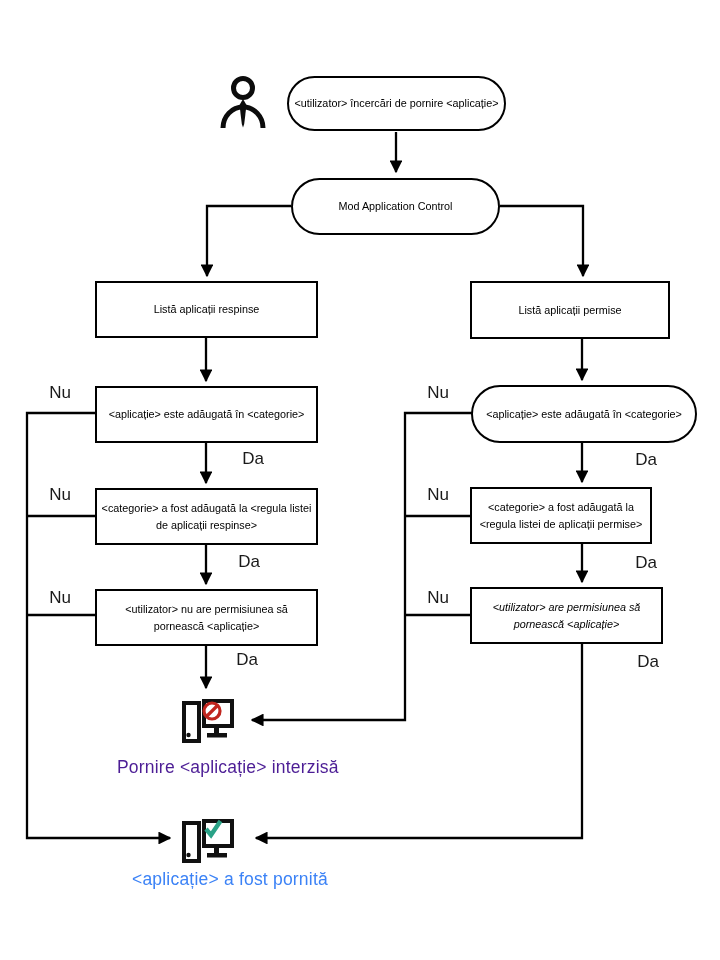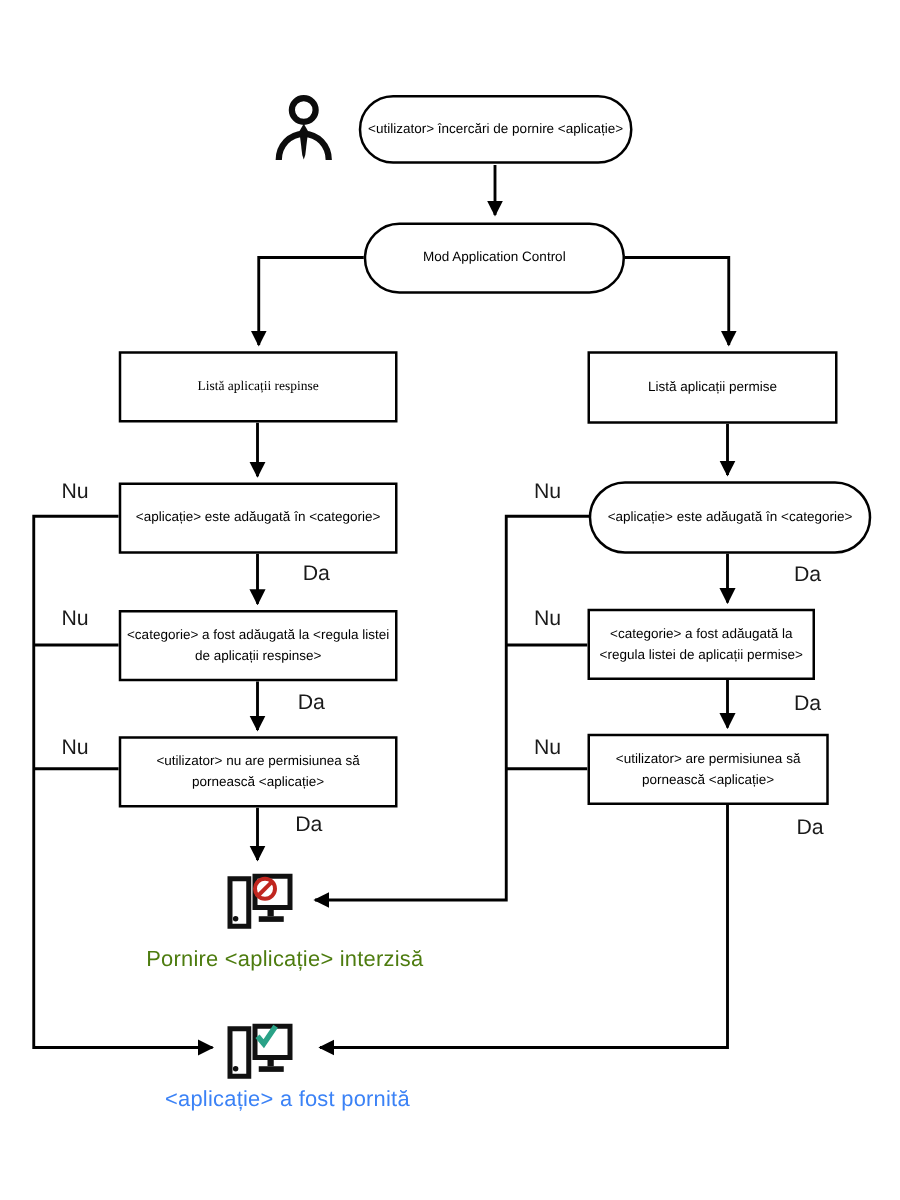--- a/index.html
+++ b/index.html
@@ -14,21 +14,21 @@
     background:#fff;border:2.3px solid #000;
     font-size:10.8px;line-height:1.55;padding:2px 3px;
   }
   .stadium{border-radius:29px;}
   .branch-label{
     position:absolute;z-index:2;width:42px;text-align:center;
     font-size:17px;color:#1a1a1a;
   }
   .icon{position:absolute;z-index:2;}
   .result-text{position:absolute;z-index:2;font-size:17.5px;letter-spacing:0.2px;}
-  .result-blocked{left:117px;top:757px;color:#4d7c0f;}
+  .result-blocked{left:117px;top:757px;color:#4c1d95;}
   .result-started{left:132px;top:869px;color:#3b82f6;}
 </style>
 </head>
 <body>
 
 <div class="canvas">
 
   <svg class="connectors" width="720" height="960" viewBox="0 0 720 960">
     <defs>
       <marker id="arrow" viewBox="0 0 10 10" refX="9" refY="5" markerWidth="5.6" markerHeight="5.6" orient="auto-start-reverse">
@@ -67,35 +67,35 @@
   <svg class="icon" style="left:219px;top:75px;" width="48" height="58" viewBox="0 0 48 58">
     <circle cx="24" cy="13" r="9.5" fill="none" stroke="#0c0c0c" stroke-width="5"></circle>
     <path d="M4 53 A20 21 0 0 1 44 53" fill="none" stroke="#0c0c0c" stroke-width="5"></path>
     <path d="M24 24 L27.5 30 L25.2 49 L24 52.5 L22.8 49 L20.5 30 Z" fill="#0c0c0c"></path>
   </svg>
 
   <div class="node stadium" style="left:287px;top:76px;width:219px;height:55px;">&lt;utilizator&gt; încercări de pornire &lt;aplicație&gt;</div>
 
   <div class="node stadium" style="left:291px;top:178px;width:209px;height:57px;">Mod Application Control</div>
 
-  <div class="node" style="left:95px;top:281px;width:223px;height:57px;font-family:Liberation Serif, serif;">Listă aplicații respinse</div>
+  <div class="node" style="left:95px;top:281px;width:223px;height:57px;">Listă aplicații respinse</div>
 
   <div class="node" style="left:470px;top:281px;width:200px;height:58px;">Listă aplicații permise</div>
 
   <div class="node" style="left:95px;top:386px;width:223px;height:57px;">&lt;aplicație&gt; este adăugată în &lt;categorie&gt;</div>
 
   <div class="node stadium" style="left:471px;top:385px;width:226px;height:58px;">&lt;aplicație&gt; este adăugată în &lt;categorie&gt;</div>
 
   <div class="node" style="left:95px;top:488px;width:223px;height:57px;">&lt;categorie&gt; a fost adăugată la &lt;regula listei de aplicații respinse&gt;</div>
 
   <div class="node" style="left:470px;top:487px;width:182px;height:57px;">&lt;categorie&gt; a fost adăugată la &lt;regula listei de aplicații permise&gt;</div>
 
   <div class="node" style="left:95px;top:589px;width:223px;height:57px;text-align:center;">&lt;utilizator&gt; nu are permisiunea să pornească &lt;aplicație&gt;</div>
 
-  <div class="node" style="left:470px;top:587px;width:193px;height:57px;">&lt;utilizator&gt; are permisiunea să pornească &lt;aplicație&gt;</div>
+  <div class="node" style="left:470px;top:587px;width:193px;height:57px;font-style:italic;">&lt;utilizator&gt; are permisiunea să pornească &lt;aplicație&gt;</div>
 
   <span class="branch-label" style="left:39px;top:383px;">Nu</span>
   <span class="branch-label" style="left:39px;top:485px;">Nu</span>
   <span class="branch-label" style="left:39px;top:588px;">Nu</span>
 
   <span class="branch-label" style="left:417px;top:383px;">Nu</span>
   <span class="branch-label" style="left:417px;top:485px;">Nu</span>
   <span class="branch-label" style="left:417px;top:588px;">Nu</span>
 
   <span class="branch-label" style="left:232px;top:449px;">Da</span>

